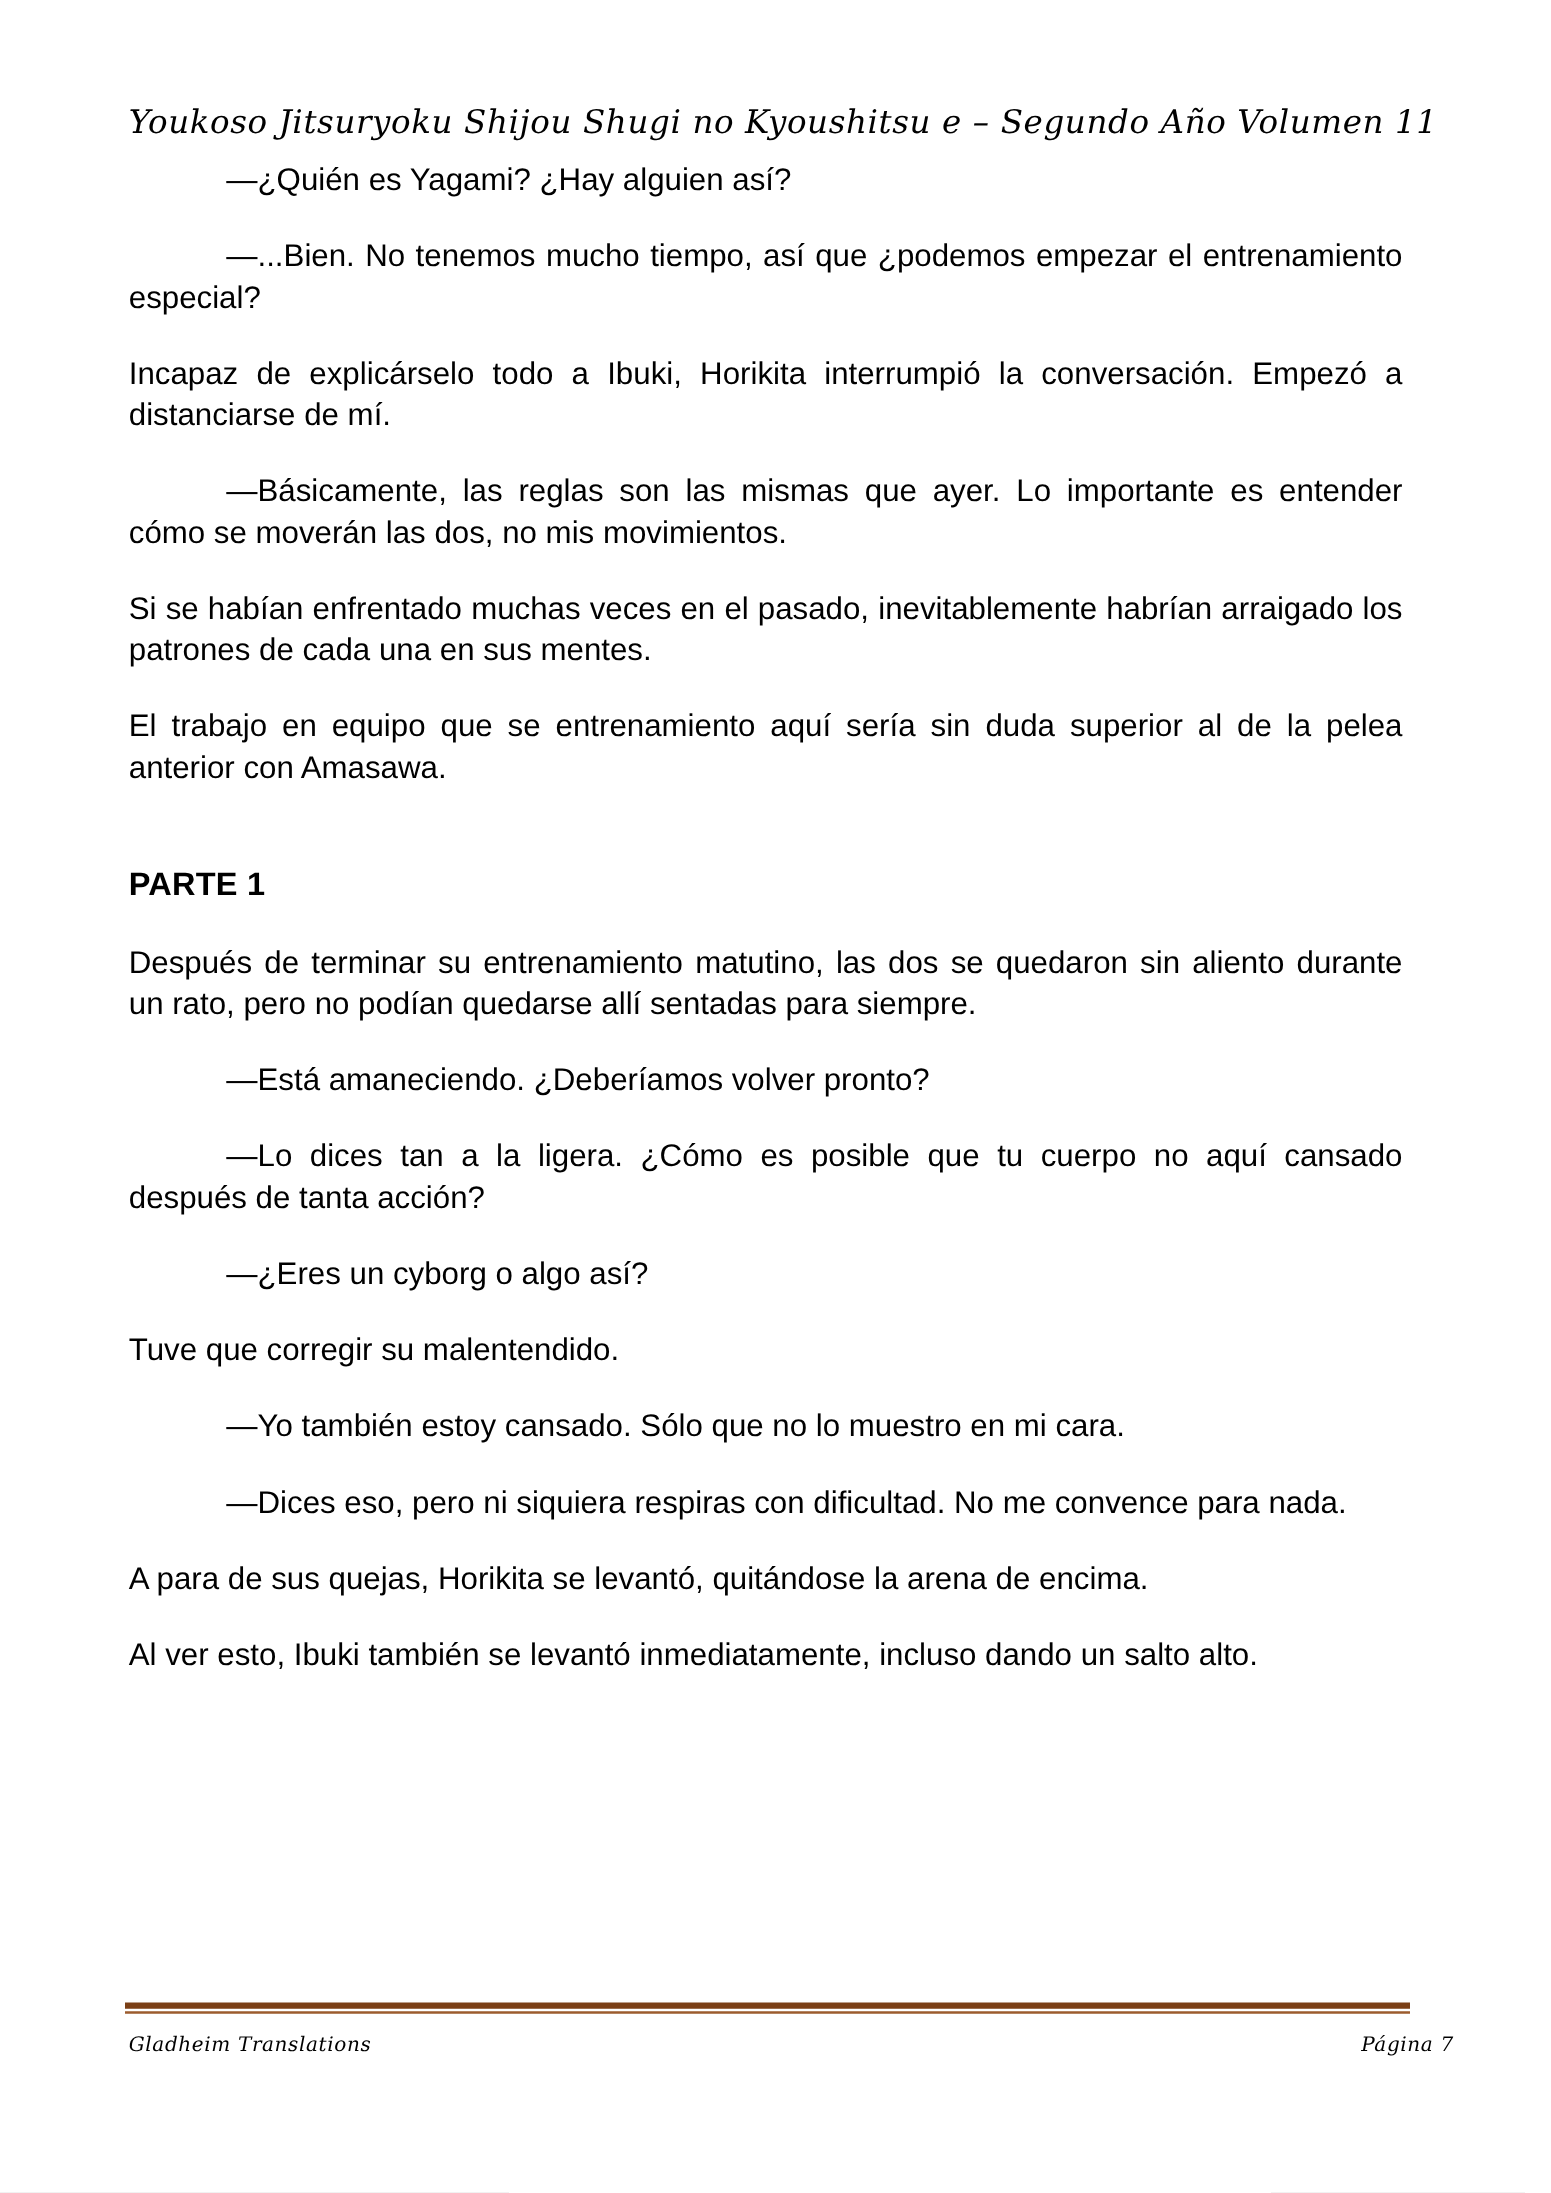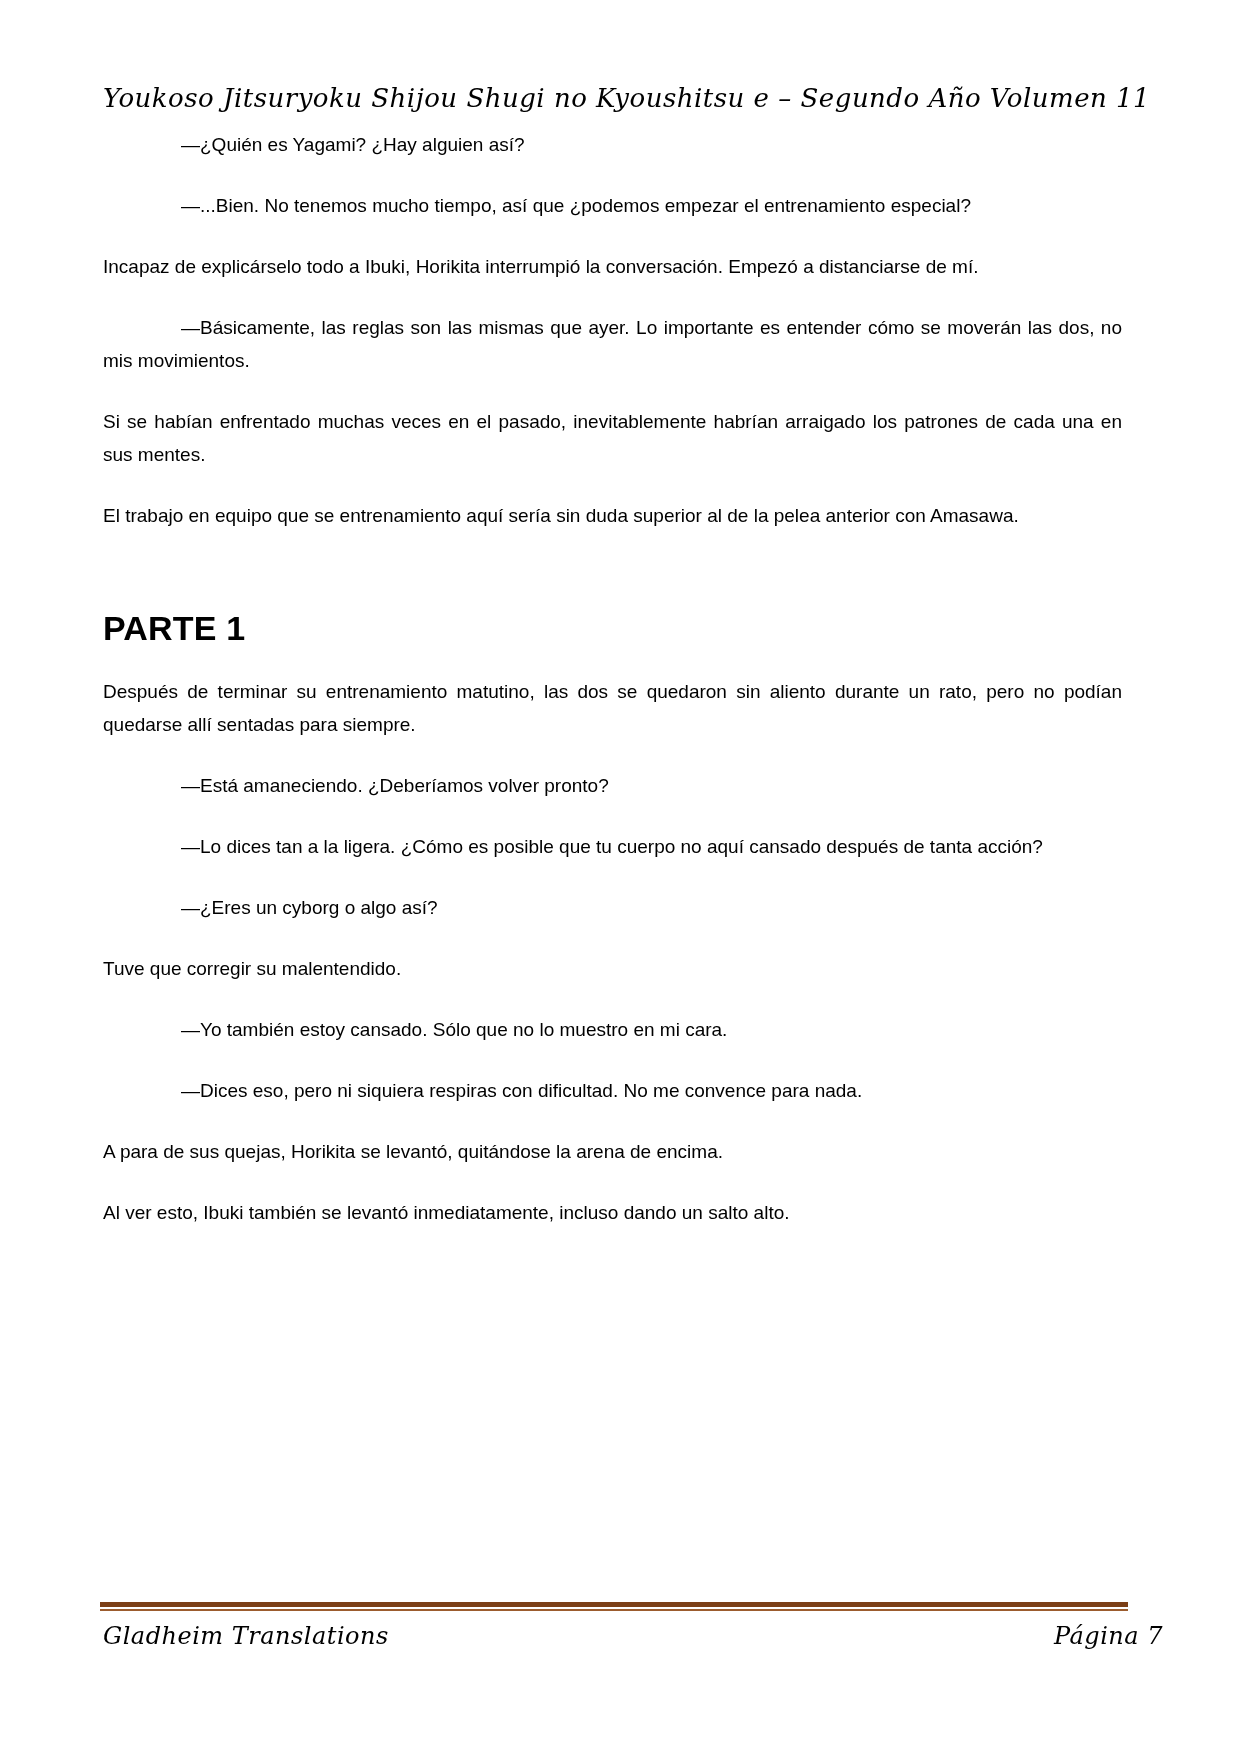--- a/index.html
+++ b/index.html
@@ -27,28 +27,28 @@
     margin-top: 17px;
   }
   .content {
     position: absolute;
     left: 103px;
     right: 103px;
     top: 128px;
   }
   .content p {
     margin: 0 16px 28px 0;
-    font-size: 19px;
+    font-size: 25px;
     line-height: 33px;
     text-align: justify;
   }
   .content p.indent { text-indent: 78px; }
   .section-heading {
-    margin: 80px 0 30px 0;
-    font-size: 34px;
+    margin: 60px 0 30px 0;
+    font-size: 26px;
     font-weight: bold;
     line-height: 33px;
     letter-spacing: 0.2px;
   }
   .footer-rule {
     position: absolute;
     left: 100px;
     width: 1028px;
     top: 1602px;
   }
@@ -58,21 +58,21 @@
   .footer-row {
     position: absolute;
     left: 103px;
     right: 78px;
     top: 1620px;
     display: flex;
     justify-content: space-between;
     align-items: flex-start;
     font-family: "DejaVu Serif", serif;
     font-style: italic;
-    font-size: 24px;
+    font-size: 16px;
     line-height: 32px;
     letter-spacing: 0.5px;
   }
 </style>
 </head>
 <body>
 
 <div class="page">
 
   <div class="header">

